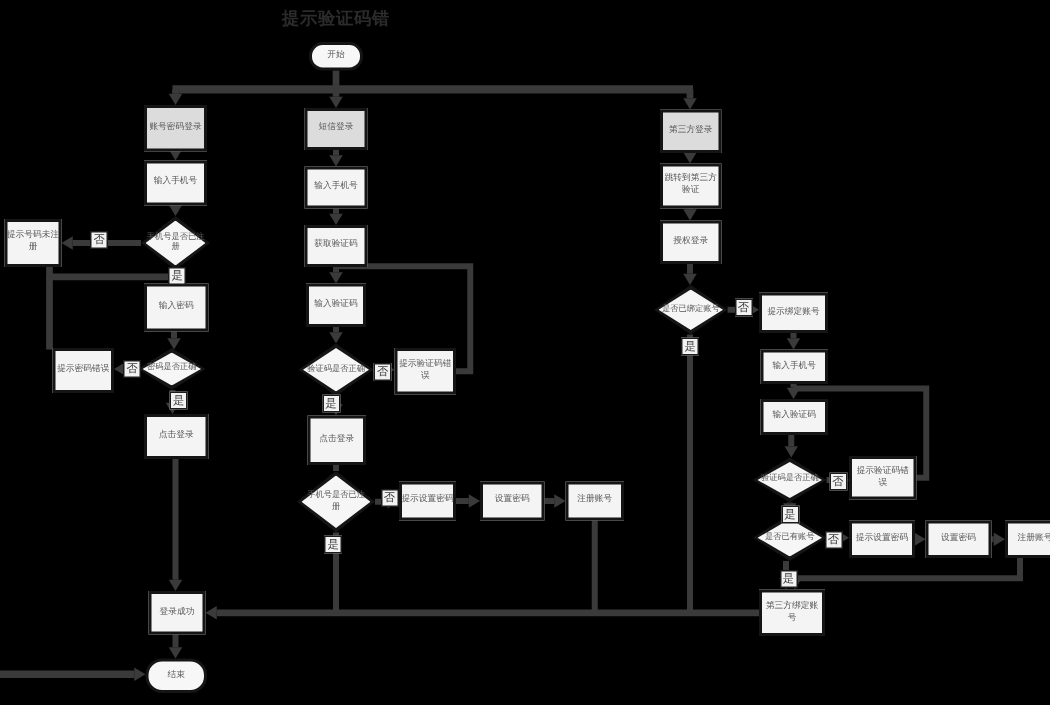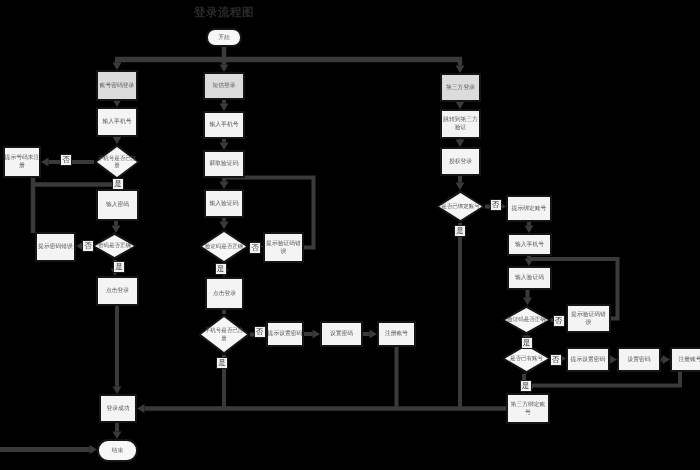--- a/index.html
+++ b/index.html
@@ -119,21 +119,21 @@
       <polygon points="566,358.5 558.5,363 558.5,354" fill="#3a3a3a"></polygon>
       <polyline points="610,359.5 609.5,359.5" fill="none" stroke="#3a3a3a" stroke-width="4"></polyline>
       <polygon points="617,359.5 609.5,364 609.5,355" fill="#3a3a3a"></polygon>
       <polyline points="661,359.5 662.5,359.5" fill="none" stroke="#3a3a3a" stroke-width="4"></polyline>
       <polygon points="670,359.5 662.5,364 662.5,355" fill="#3a3a3a"></polygon>
       <polyline points="680,372 680,385.5 530,385.5 530,385.5" fill="none" stroke="#3a3a3a" stroke-width="4"></polyline>
       <polygon points="530,393 525.5,385.5 534.5,385.5" fill="#3a3a3a"></polygon>
       <polyline points="524,374 524,385.5" fill="none" stroke="#3a3a3a" stroke-width="4"></polyline>
       <polygon points="524,393 519.5,385.5 528.5,385.5" fill="#3a3a3a"></polygon>
     </svg>
-  <div class="page-title" style="left:224px; top:5px;">登录流程图</div>
+  <div class="page-title" style="left:224px; top:5px;">提示验证码错</div>
   <div id="nodes">
       <div class="node terminator" style="left: 206px; top: 28px; width: 36px; height: 19px; border-radius: 9.12px;"><span>开始</span></div>
       <div class="node entry" style="left: 96px; top: 70px; width: 42px; height: 31px;"><span>账号密码登录</span></div>
       <div class="node process" style="left: 96px; top: 107px; width: 42px; height: 30px;"><span>输入手机号</span></div>
       <div class="node decision" style="left: 94px; top: 144px; width: 46px; height: 36px;"><span class="dlabel">手机号是否已注
 册</span></div>
       <div class="node process" style="left: 3px; top: 146px; width: 38px; height: 32px;"><span>提示号码未注
 册</span></div>
       <div class="node process" style="left: 96px; top: 189px; width: 43px; height: 32px;"><span>输入密码</span></div>
       <div class="node decision" style="left: 92px; top: 232px; width: 45px; height: 28px;"><span class="dlabel">密码是否正确</span></div>

